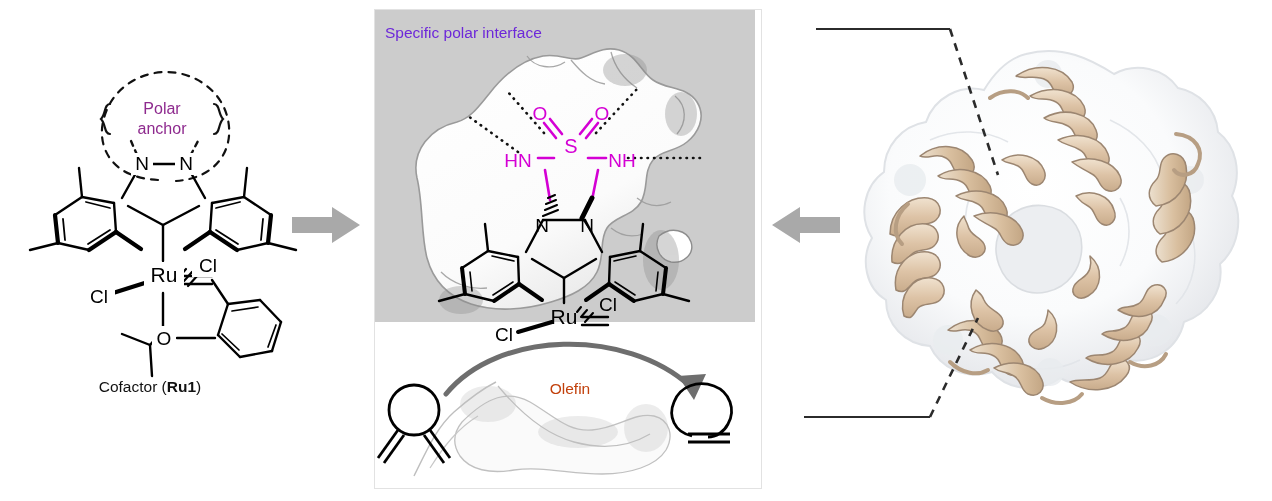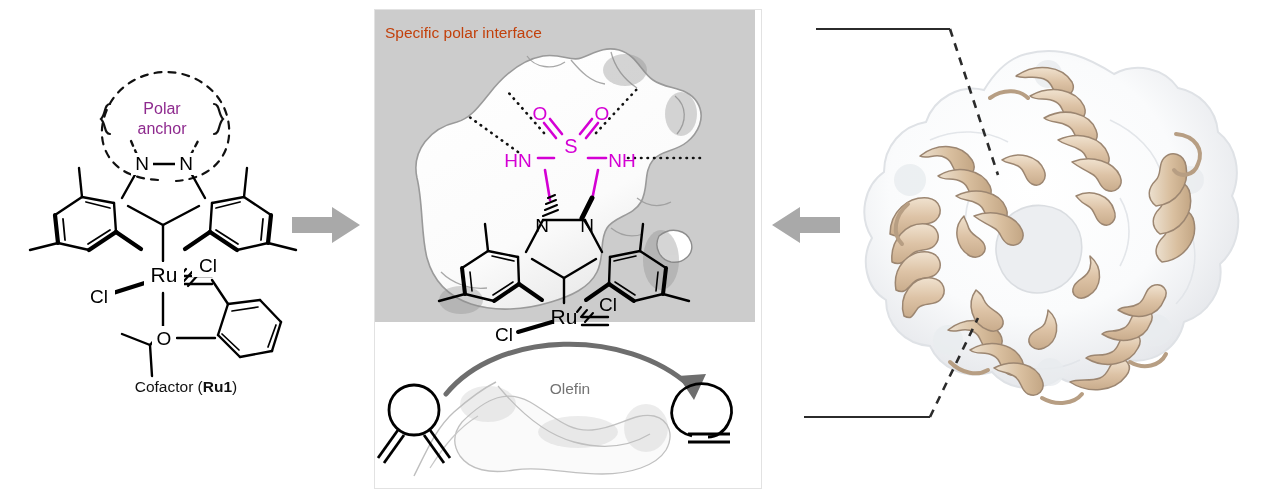--- a/index.html
+++ b/index.html
@@ -5,31 +5,31 @@
 <style>
   html,body{margin:0;padding:0;background:#ffffff;}
   body{width:1272px;height:501px;overflow:hidden;
        font-family:"Liberation Sans","DejaVu Sans",sans-serif;}
   #figure{position:relative;width:1272px;height:501px;background:#ffffff;}
   .abs{position:absolute;}
   .lbl{color:#1a1a1a;font-size:15.5px;line-height:1.22;white-space:pre;}
   .lbl-c{text-align:center;}
   
   #panel-left{left:0;top:0;width:330px;height:501px;}
-  #cofactor-caption{left:0;top:378px;width:300px;text-align:center;font-size:15.5px;color:#111;margin-left:36px;}
+  #cofactor-caption{left:0;top:378px;width:300px;text-align:center;font-size:15.5px;color:#111;}
   #cofactor-caption b{font-weight:700;}
   
   .fat-arrow{fill:#a9a9a9;}
   
   #panel-center{left:374px;top:9px;width:388px;height:480px;
                 background:#ffffff;border:1px solid #e2e2e2;box-sizing:border-box;}
   #gray-box{left:375px;top:10px;width:380px;height:312px;background:#cccccc;}
-  #interface-title{left:385px;top:24px;font-size:15.5px;color:#c2410c;}
+  #interface-title{left:385px;top:24px;font-size:15.5px;color:#6d28d9;}
   #metathesis-label{left:500px;top:340px;width:140px;text-align:center;
-                    font-size:15.5px;color:#737373;line-height:1.25;}
+                    font-size:15.5px;color:#c2410c;line-height:1.25;}
   
   #panel-right{left:780px;top:0;width:492px;height:501px;}
   svg{display:block;overflow:visible;}
   text{font-family:"Liberation Sans","DejaVu Sans",sans-serif;}
 </style>
 </head>
 <body>
 
 <div id="figure">
 

